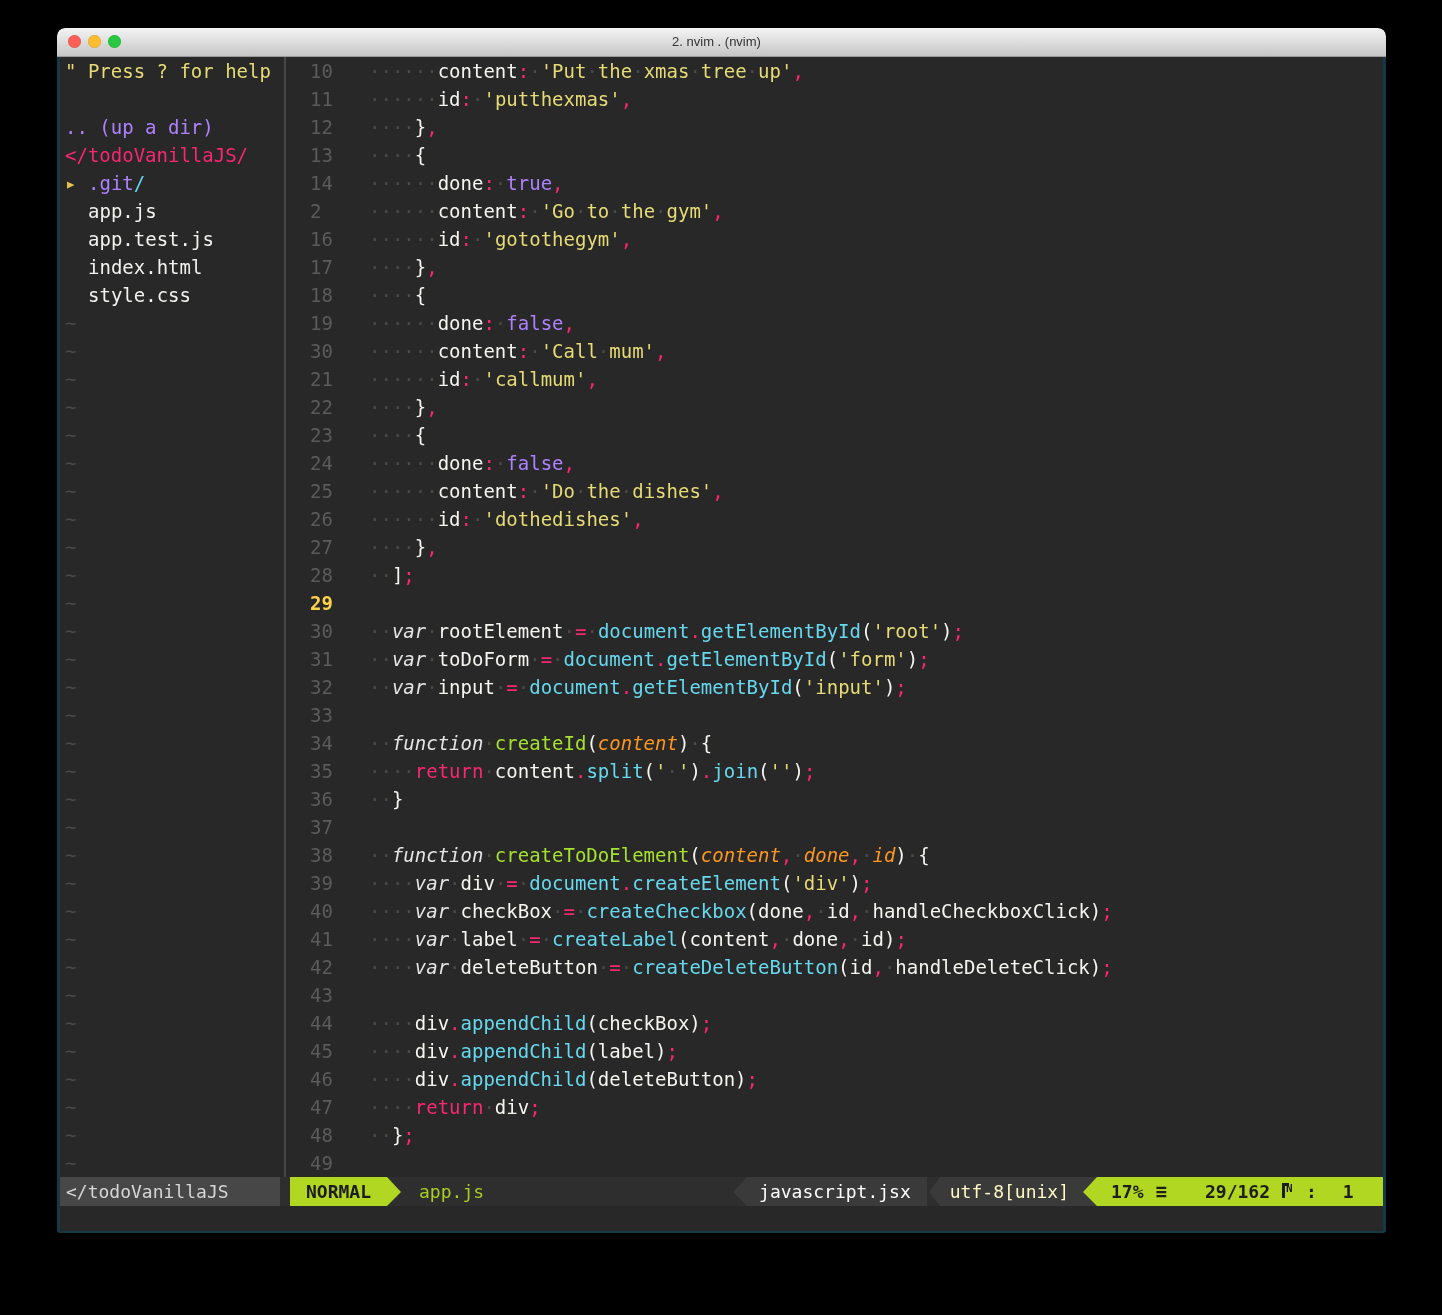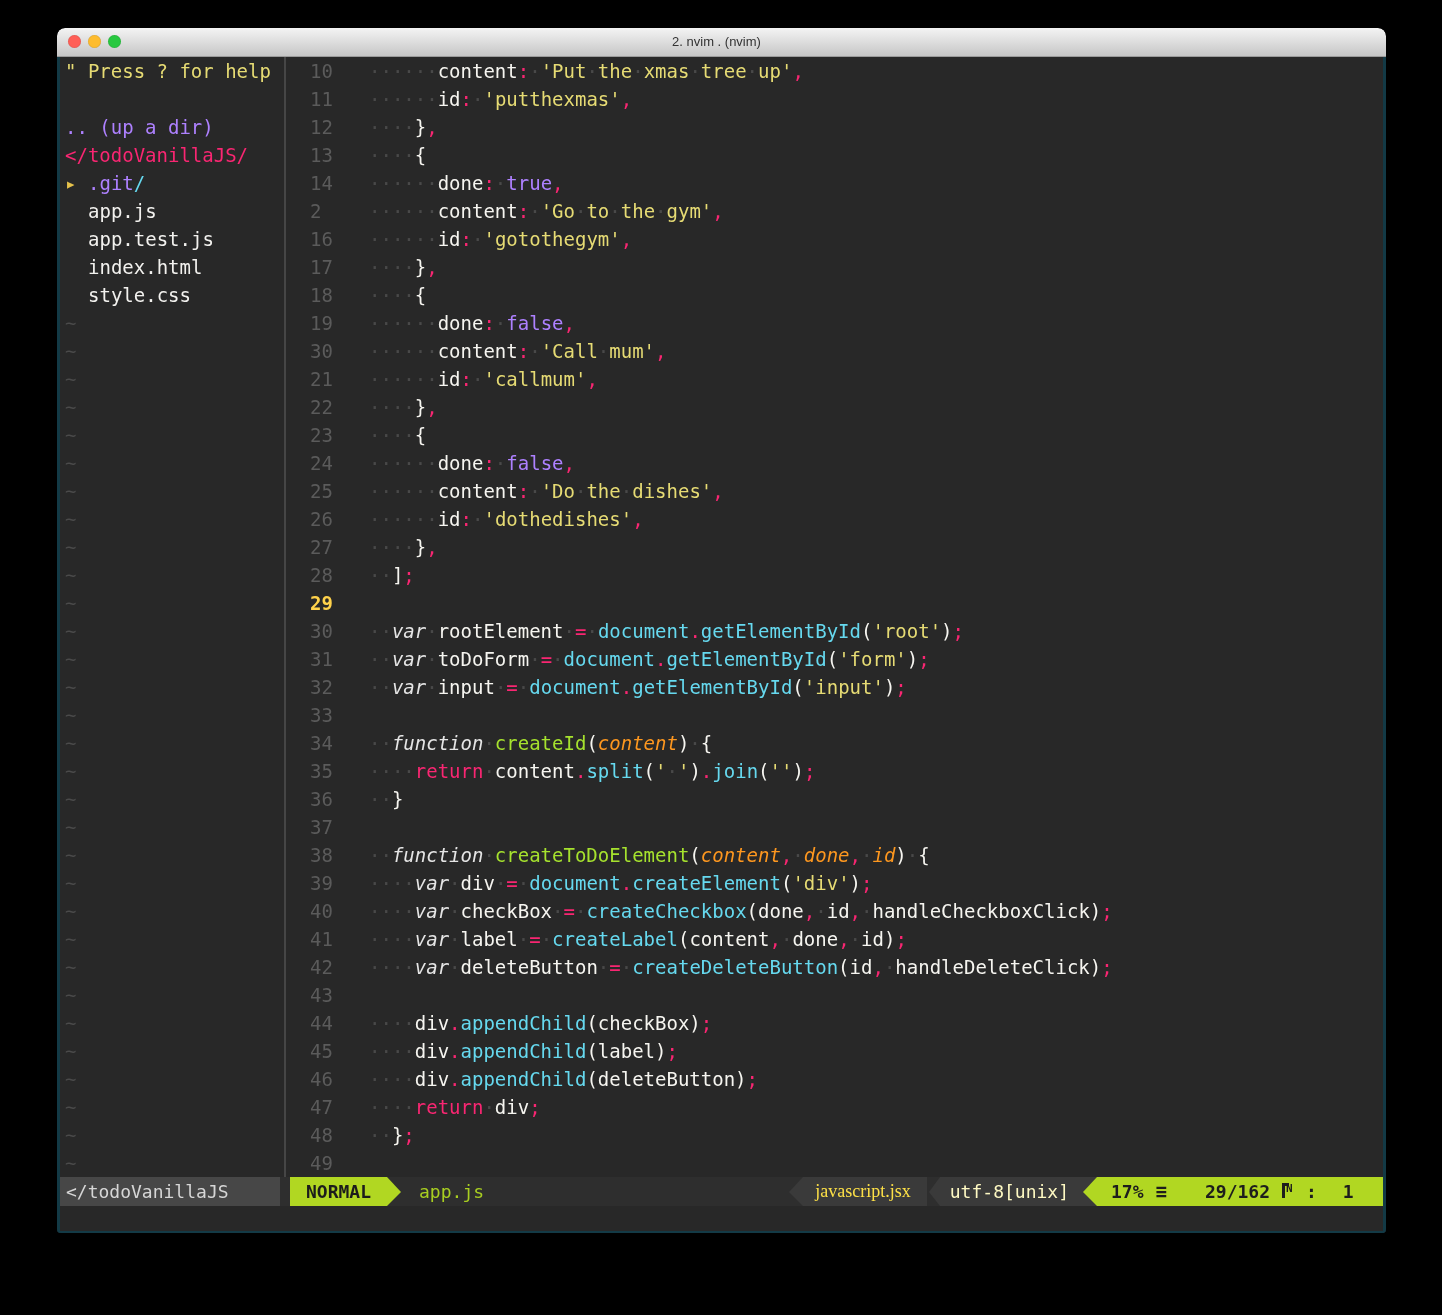--- a/index.html
+++ b/index.html
@@ -55,21 +55,21 @@
   .statusbar{height:29px;flex:none;display:flex;align-items:stretch;font-size:18px;line-height:29px;background:#2e2e2e;}
   .seg{white-space:pre;}
   .seg.explorer{width:220px;flex:none;background:#474747;color:#d6d6d6;padding-left:6px;box-sizing:border-box;}
   .notch{width:10px;flex:none;background:#2e2e2e;}
   .seg.mode{background:#b1d722;color:#1c1c1c;font-weight:bold;padding:0 16px;}
   .tri{width:0;height:0;flex:none;}
   .tri-mode{border-top:15px solid transparent;border-bottom:14px solid transparent;border-left:14px solid #b1d722;}
   .seg.file{color:#a8ce21;padding-left:18px;background:#2e2e2e;}
   .mid-flex{flex:1;background:#2e2e2e;}
   .tri-into-jsx{border-top:15px solid transparent;border-bottom:14px solid transparent;border-right:14px solid #3a3a3a;}
-  .seg.ftype{background:#3a3a3a;color:#fde047;padding:0 16px 0 12px;font-family:Liberation Serif, serif;}
+  .seg.ftype{background:#3a3a3a;color:#ffffff;padding:0 16px 0 12px;}
   .chev{width:13px;flex:none;background:#2e2e2e;position:relative;}
   .chev::after{content:"";position:absolute;right:0;top:0;
                border-top:15px solid transparent;border-bottom:14px solid transparent;border-right:11px solid #3a3a3a;}
   .seg.enc{background:#3a3a3a;color:#fef9c3;padding:0 14px 0 10px;}
   .tri-into-green{border-top:15px solid transparent;border-bottom:14px solid transparent;border-right:14px solid #b1d722;background:#3a3a3a;}
   .seg.pos{background:#b1d722;color:#1d1d1d;font-weight:bold;flex:none;width:286px;
            display:flex;align-items:center;padding-left:14px;box-sizing:border-box;}
   .menu-ic{margin-left:12px;font-size:19px;}
   .posnum{margin-left:38px;}
   .lnicon{margin-left:10px;position:relative;display:inline-block;width:14px;height:18px;}

